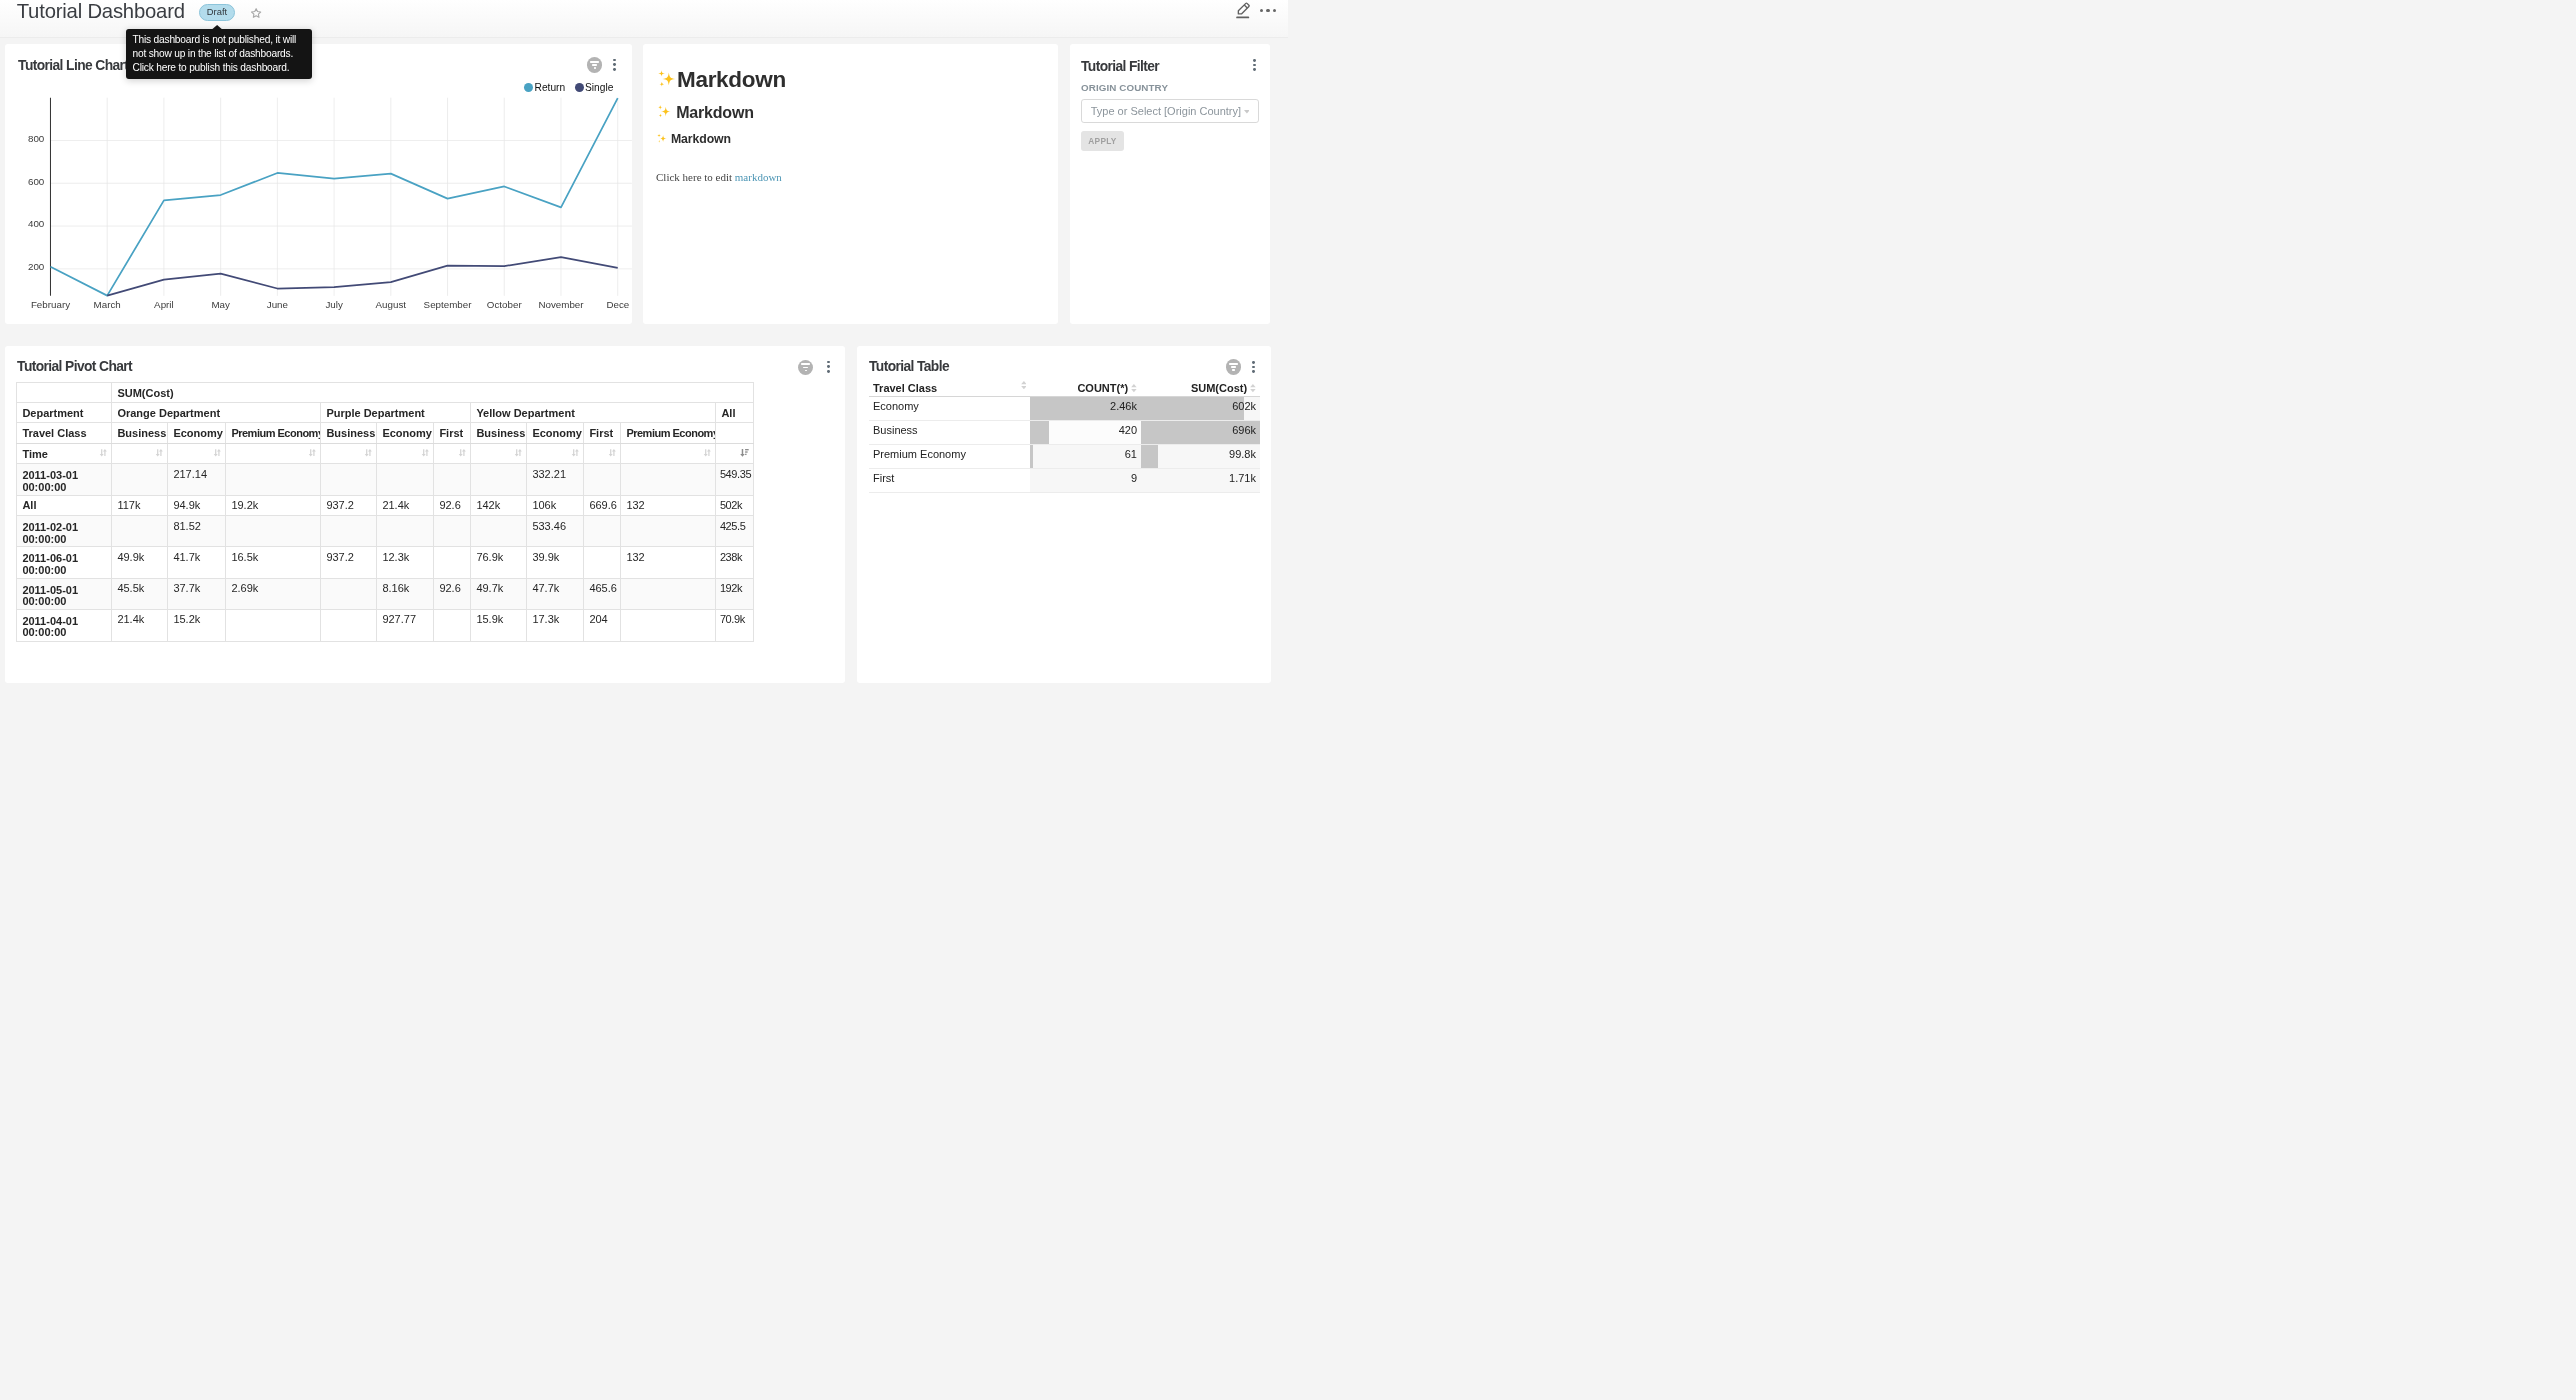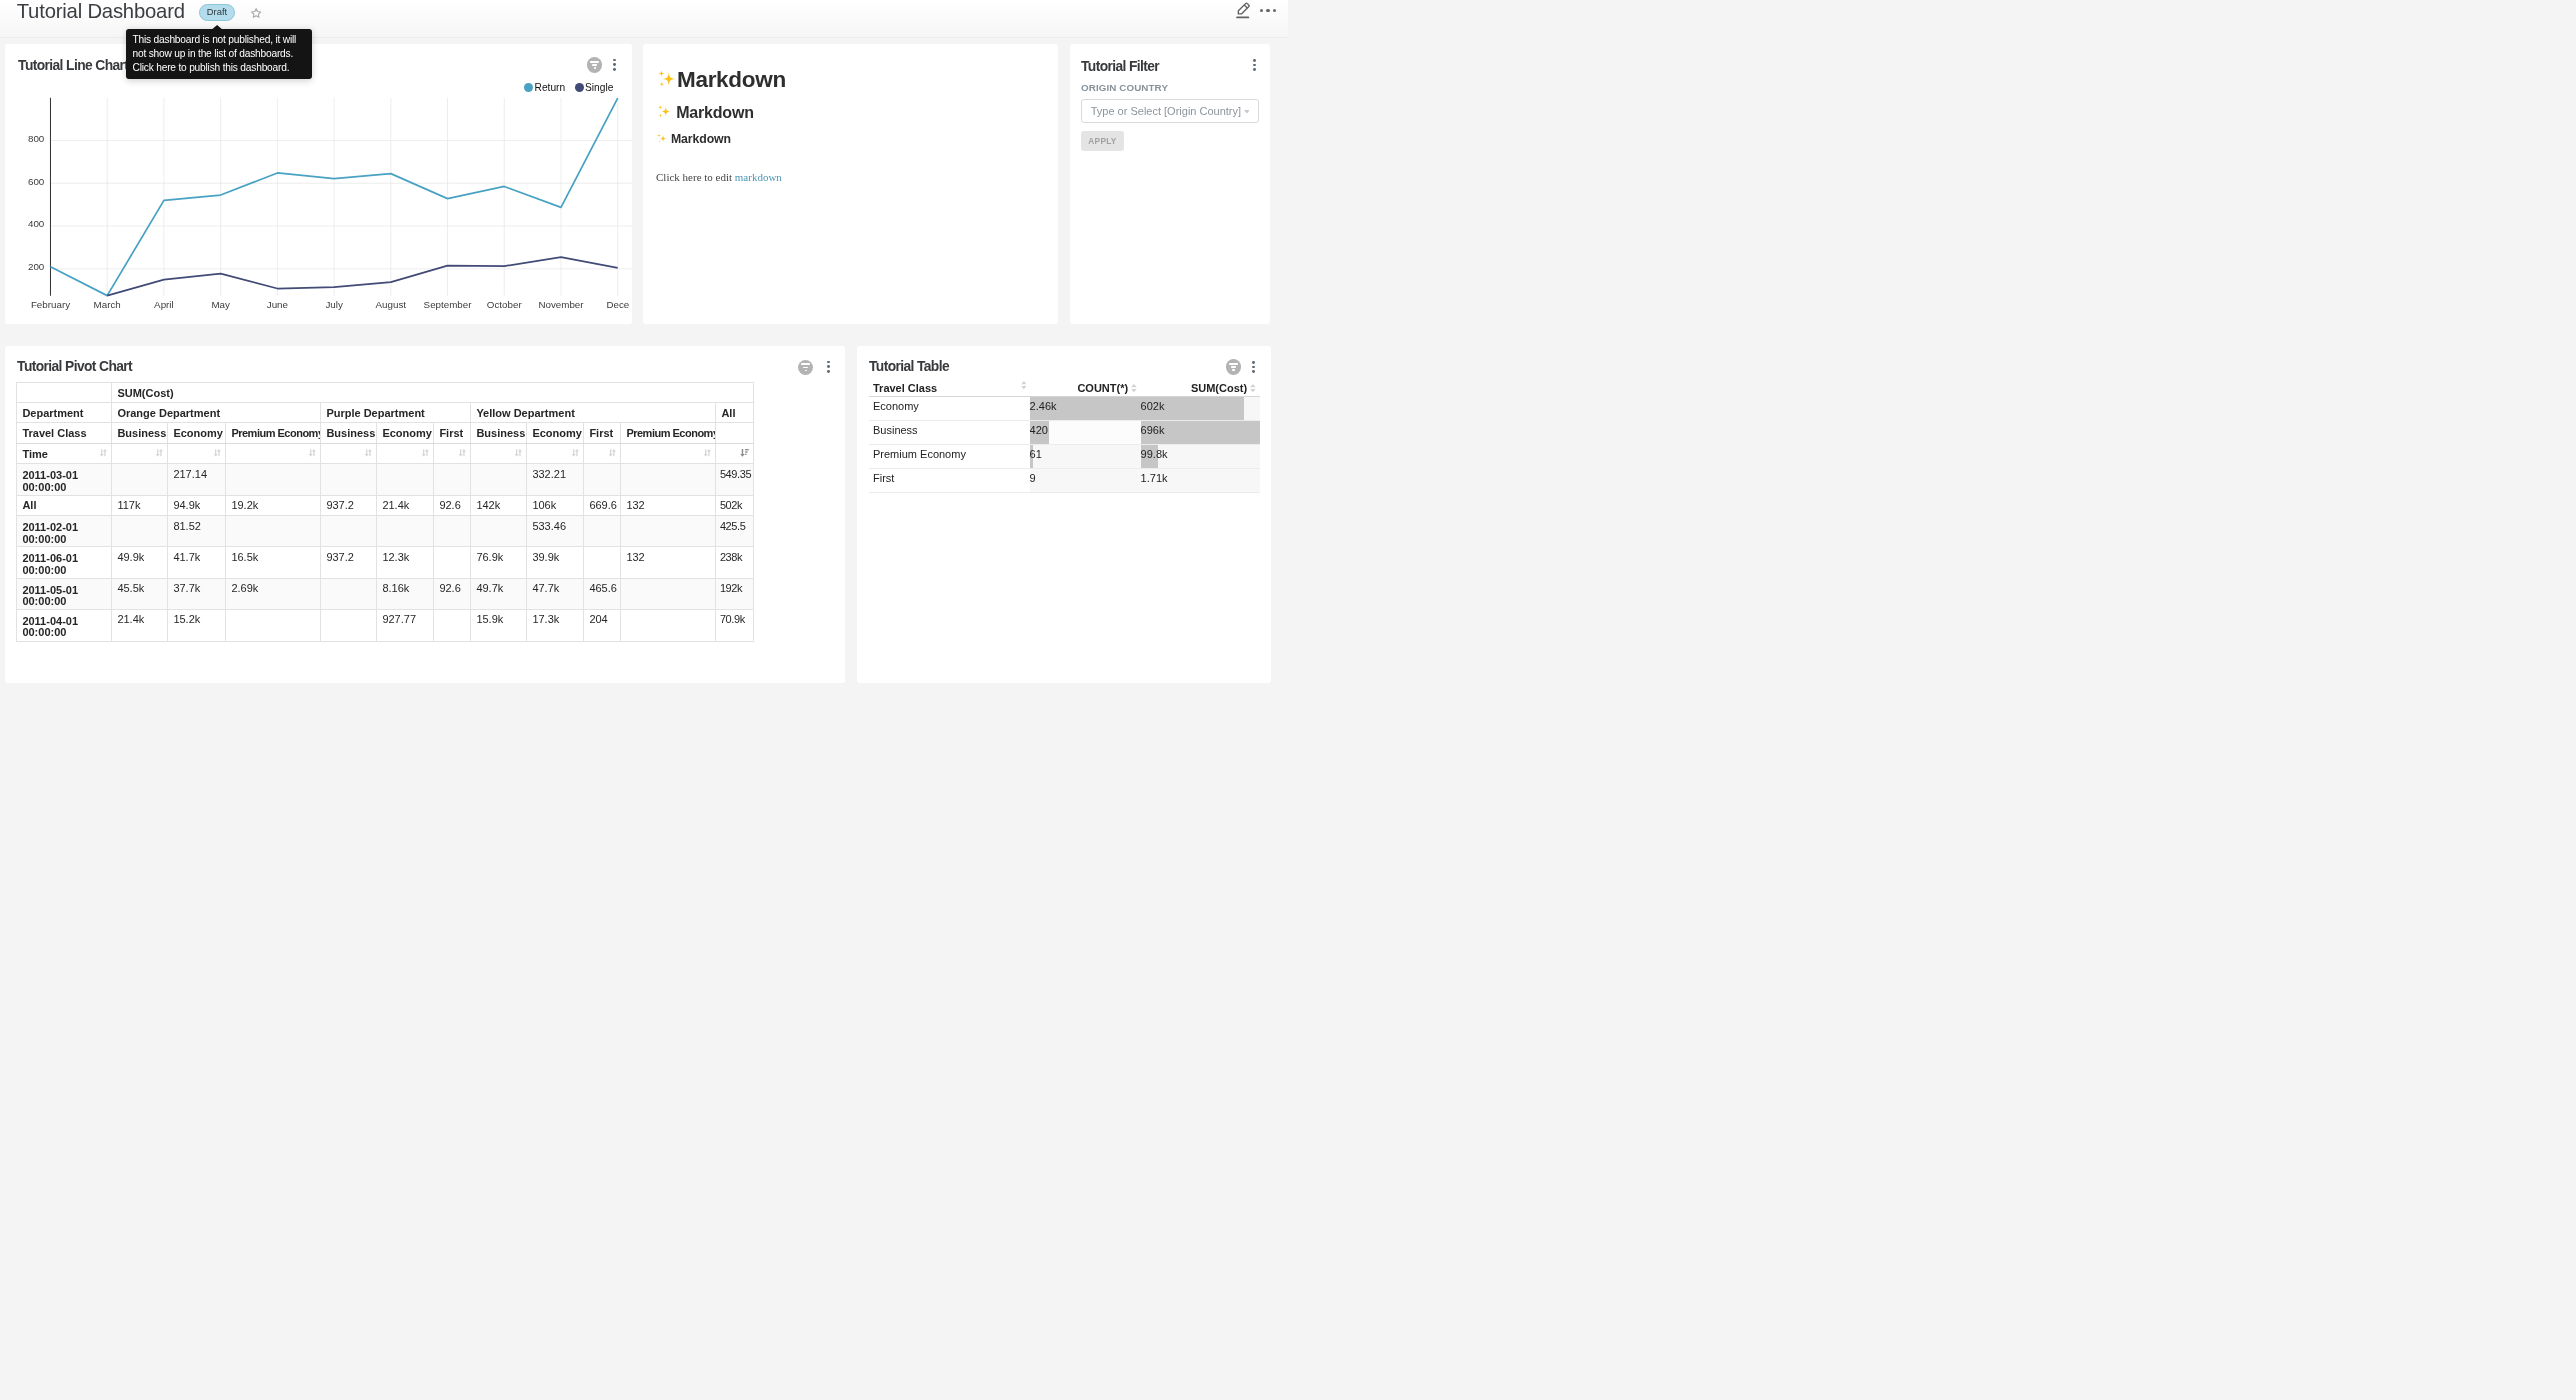--- a/index.html
+++ b/index.html
@@ -20,21 +20,21 @@
 #pivot .hd { font-weight:bold; }
 #pivot tr.thick td { border-bottom:1.8px solid #dcdcdc; }
 #pivot tr.odd td { background:#fafafa;margin-left:28px; }
 #pivot td.ic { padding:3.6px 4.4px 0 5.1px; }
 #pivot td.ic svg { float:right; }
 #pivot .dt { line-height:11.7px; padding-top:6.2px; }
 #ttable { width:390px; border-collapse:collapse; table-layout:fixed; font-size:11px; color:#222; }
 #ttable td, #ttable th { padding:0; height:24px; overflow:hidden; white-space:nowrap; }
 #ttable thead th { height:24px; padding-top:6.5px; border-bottom:1.5px solid #d6d6d6; font-weight:bold; }
 #ttable tbody td { border-bottom:0.7px solid #ececec; padding-bottom:4.4px; }
-#ttable .num { text-align:left; padding-right:3.6px; background:#f7f7f7;margin-top:48px; }
+#ttable .num { text-align:right; padding-right:3.6px; background:#f7f7f7;margin-top:48px; }
 #ttable .lab { padding-left:4.4px; text-align:left; }
 </style>
 </head>
 <body>
 
 <div class="abs" style="left:0;top:0;width:1288px;height:38px;background:linear-gradient(#ffffff,#f6f6f6);border-bottom:0.7px solid #ececec;"></div>
 <div class="abs" style="left:16.7px;top:0.7px;font-size:20.3px;line-height:21px;font-weight:500;color:#3a3d42;letter-spacing:-0.2px;">Tutorial Dashboard</div>
 <div class="abs" style="left:199px;top:4.4px;width:36px;height:16.3px;background:#b3dcec;border:1.1px solid #8cc4da;border-radius:8.7px;font-size:9.4px;color:#32383d;text-align:center;line-height:14.5px;">Draft</div>
 <svg class="abs" style="left:250px;top:6.9px;" width="12.3" height="12.3" viewBox="0 0 24 24">
     <path d="M12 3.2 L14.7 8.9 L20.9 9.7 L16.4 14 L17.5 20.2 L12 17.2 L6.5 20.2 L7.6 14 L3.1 9.7 L9.3 8.9 Z" fill="none" stroke="#a9a9a9" stroke-width="2.2" stroke-linejoin="round"></path>

